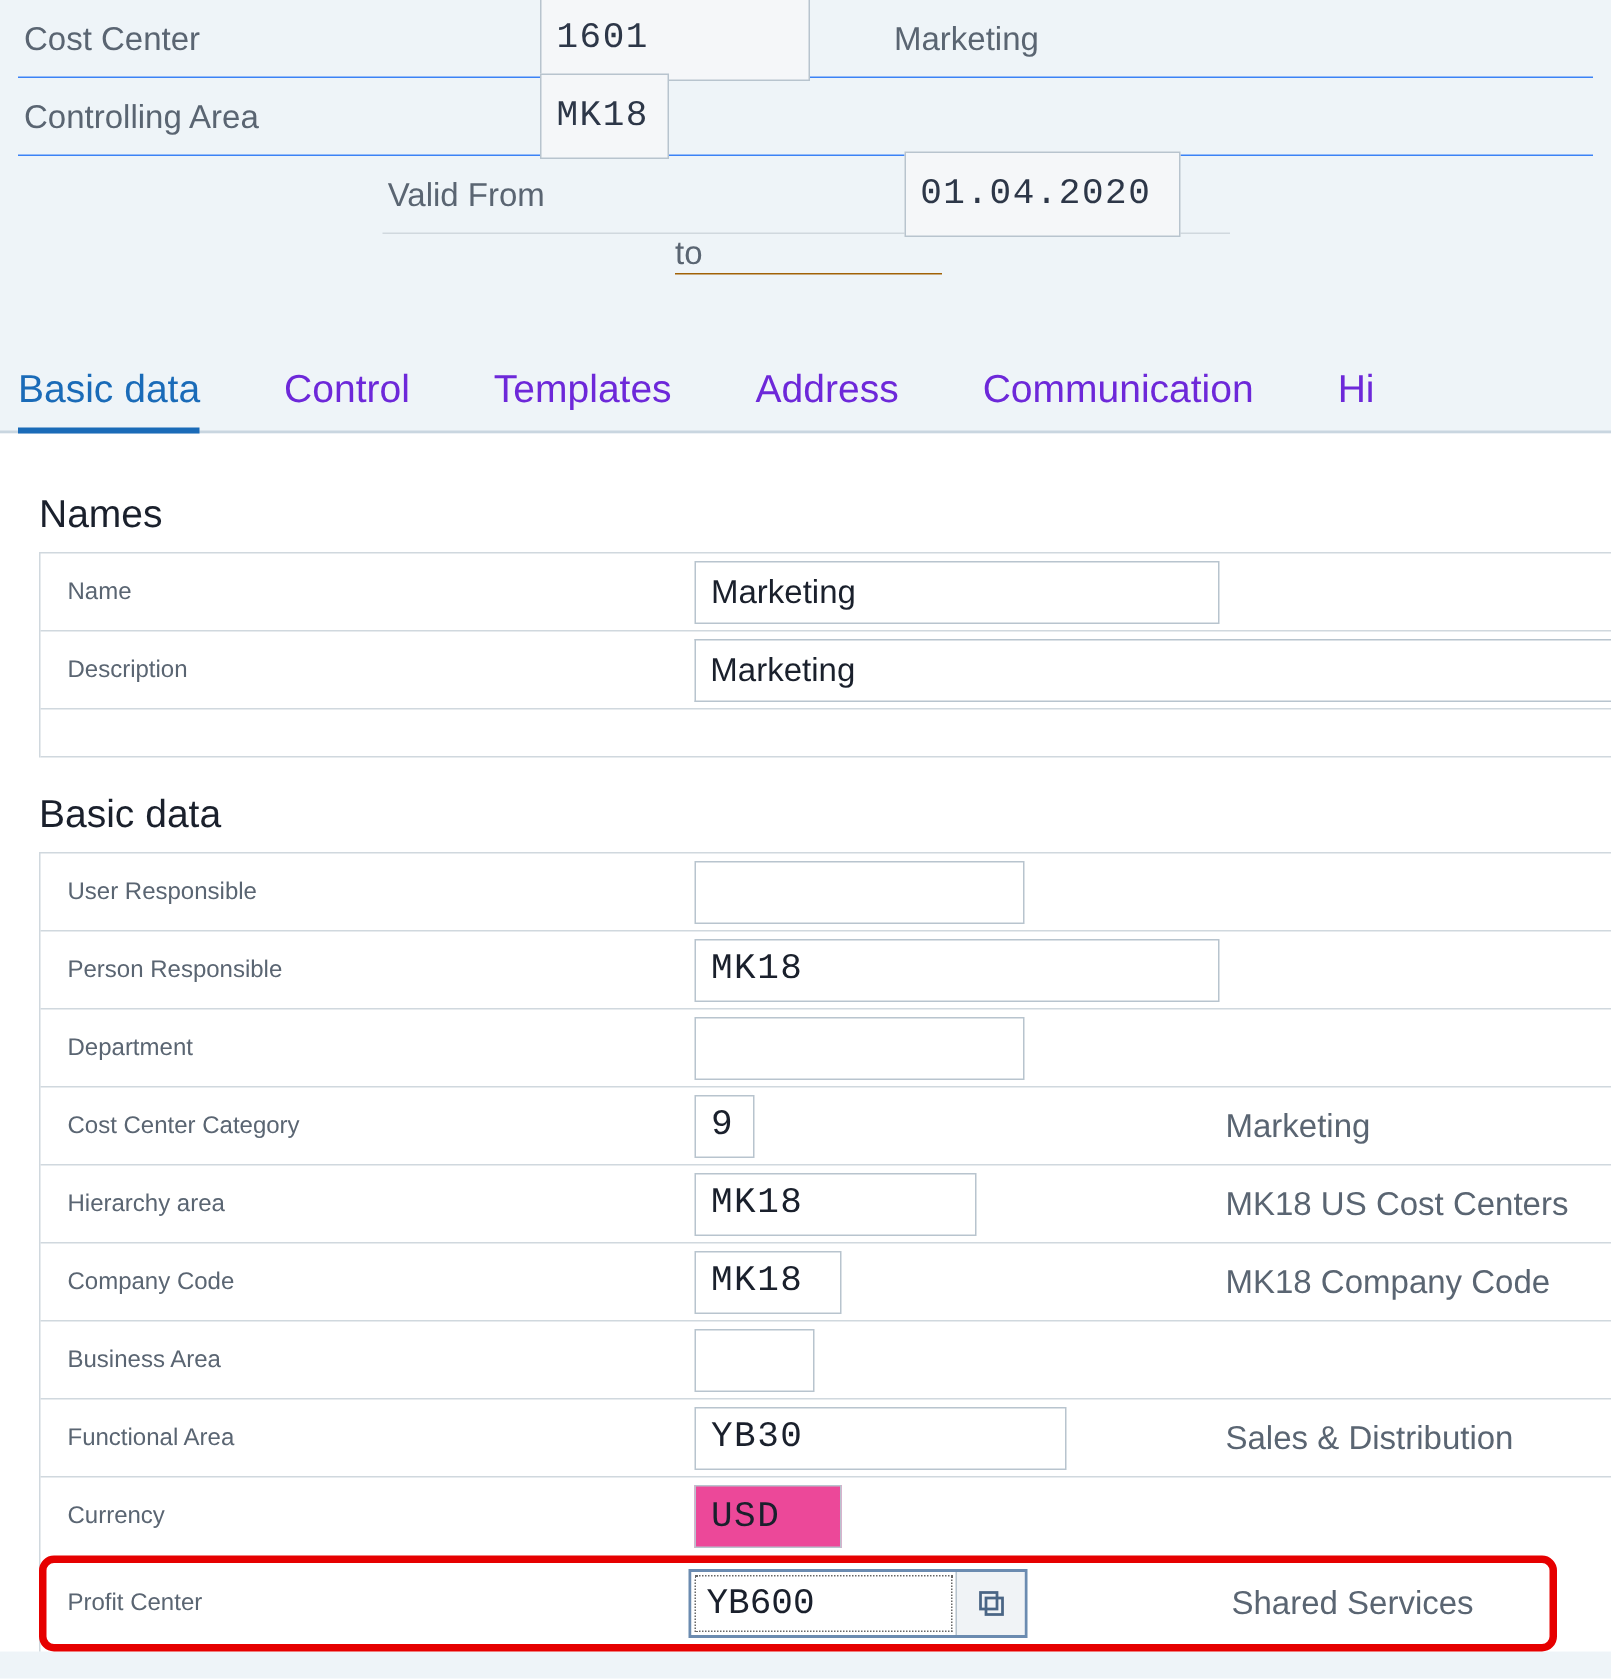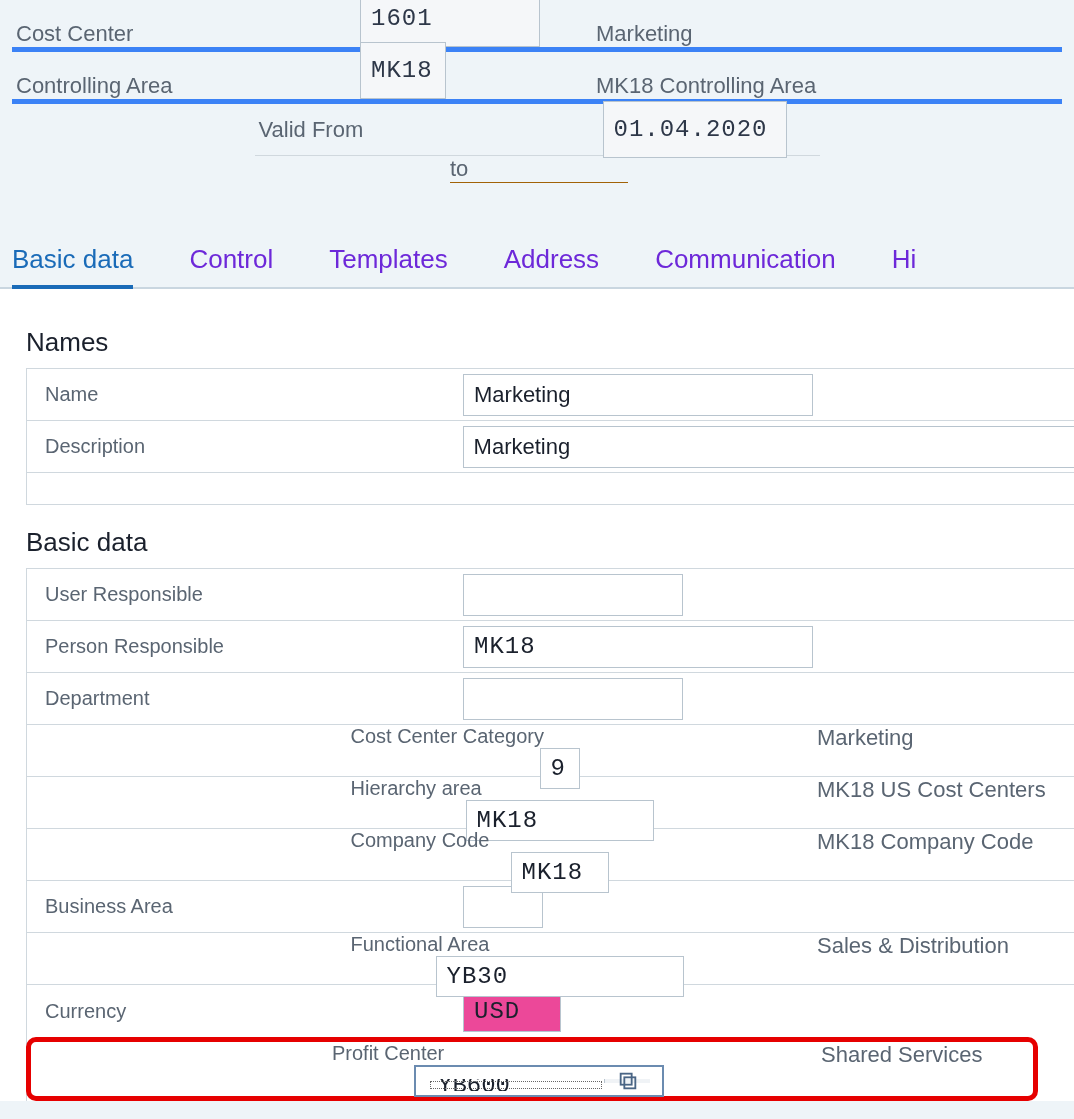--- a/index.html
+++ b/index.html
@@ -14,22 +14,22 @@
       height: 1119px;
       overflow: hidden;
       color: #4a5568;
       font-size: 22px;
     }
     .header-section {
       padding: 0 12px;
     }
     .header-row {
       display: flex;
-      align-items: flex-end;
-      border-bottom: 5px solid #3b82f6;
+      align-items: center;
+      border-bottom: 1px solid #3b82f6;
       height: 52px;
     }
     .header-label {
       width: 348px;
       color: #5a6572;
       padding-left: 4px;
     }
     .header-field {
       font-family: "Courier New", monospace;
       font-size: 24px;
@@ -113,21 +113,21 @@
     .form-row {
       display: flex;
       align-items: center;
       border-bottom: 1px solid #d0d8de;
       height: 52px;
       padding-left: 18px;
     }
     .form-label {
       width: 418px;
       color: #5a6572;
-      font-size: 20px;
+      font-size: 16px;
     }
     .form-input {
       font-family: Arial, sans-serif;
       font-size: 22px;
       background: #fff;
       border: 1px solid #b8c4ce;
       padding: 6px 10px;
       color: #1a202c;
       height: 42px;
     }
@@ -147,42 +147,41 @@
       background: #ec4899;
     }
     .form-desc {
       color: #5a6572;
       font-size: 22px;
       position: absolute;
       left: 790px;
     }
     .form-row-rel {
       position: relative;
-      flex-direction: column;
     }
 
     .highlight-row {
       border: 5px solid #e60000;
       border-radius: 10px;
       display: flex;
       align-items: center;
       height: 64px;
       padding-left: 14px;
       position: relative;
       margin-left: -1px;
       margin-right: 36px;
     }
     .highlight-row .form-label {
       width: 414px;
     }
     .profit-wrap {
       display: flex;
       border: 2px solid #6b8bb0;
-      height: 32px;
-      padding: 12px;
+      height: 46px;
+      padding: 0;
     }
     .profit-wrap .form-input {
       border: none;
       height: 100%;
       width: 176px;
       font-family: "Courier New", monospace;
       font-size: 24px;
       outline: 1px dotted #666;
       outline-offset: -3px;
     }
@@ -209,21 +208,20 @@
 
 <div class="header-section">
   <div class="header-row">
     <div class="header-label">Cost Center</div>
     <div class="header-field small">1601</div>
     <div class="header-desc" style="margin-left: 56px;">Marketing</div>
   </div>
   <div class="header-row">
     <div class="header-label">Controlling Area</div>
     <div class="header-field" style="width: 86px;">MK18</div>
-    <div class="header-desc" style="margin-left: 150px;">MK18 Controlling Area</div>
   </div>
   <div class="header-row-split">
     <div class="left-block">
       <div class="header-label">Valid From</div>
       <div class="header-field medium">01.04.2020</div>
     </div>
     <div class="right-block">
       <div class="label-to">to</div>
     </div>
   </div>

